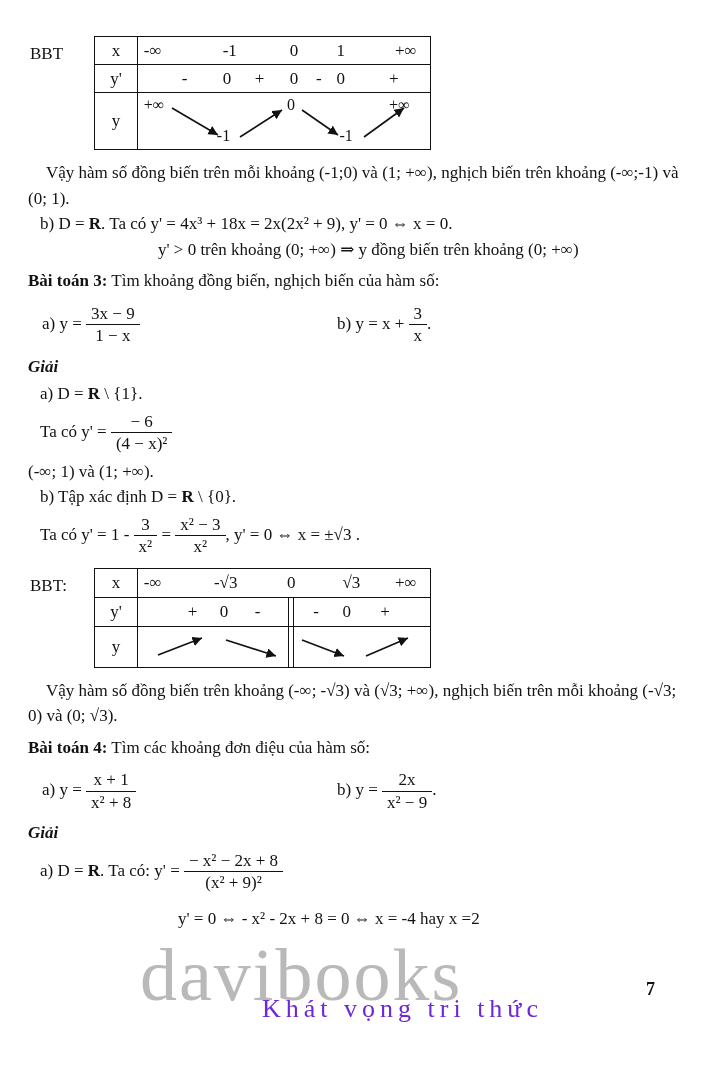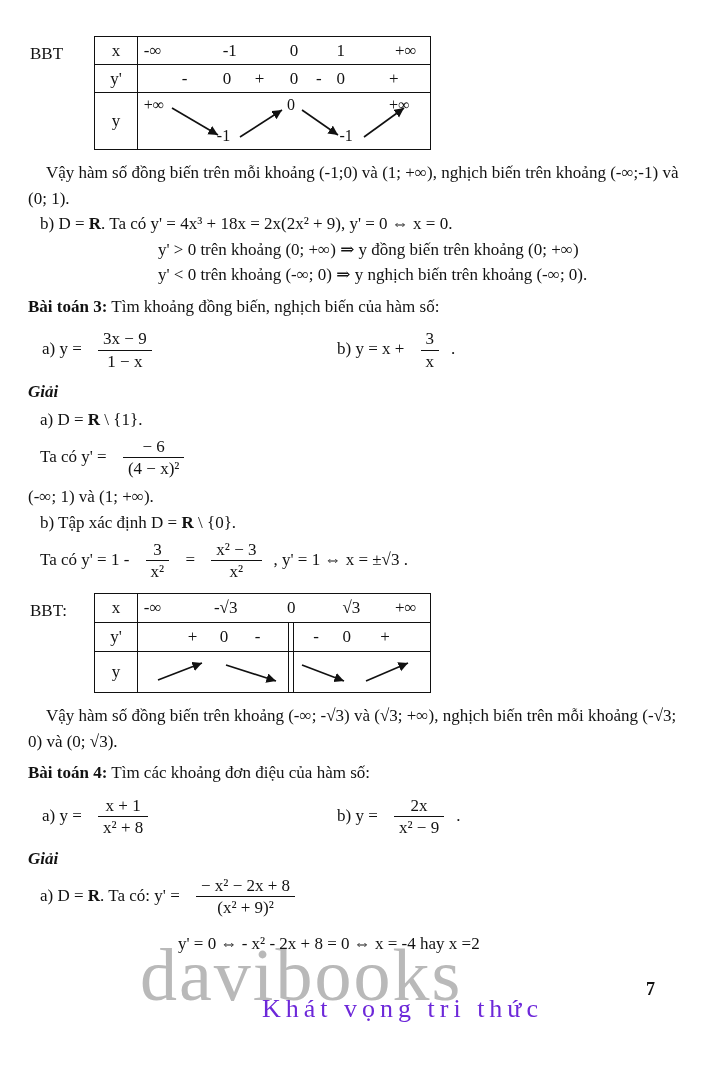--- a/index.html
+++ b/index.html
@@ -12,21 +12,21 @@
   }
   .content{position:relative;z-index:2;}
   p{margin:0;}
   .bold{font-weight:bold;}
   .ind-first{text-indent:18px;margin-top:10px;}
   .ml12{margin-left:12px;}
   .ml130{margin-left:130px;}
   .heading{margin-top:6px;}
   .giai{text-align:left;font-weight:bold;font-style:italic;margin:4px 0 2px 0;}
   
-  .frac{display:inline-block;vertical-align:middle;text-align:center;line-height:1.25;margin:0 12px;}
+  .frac{display:inline-block;vertical-align:middle;text-align:center;line-height:1.25;margin:0 0;}
   .frac .num{display:block;border-bottom:1px solid #111;padding:0 5px;}
   .frac .den{display:block;padding:0 5px;}
   .formula-row{display:flex;align-items:center;margin-top:6px;min-height:50px;}
   .fcol-a{margin-left:14px;flex:0 0 295px;}
   .fcol-b{flex:1;}
   .frac-line{margin-left:12px;margin-top:4px;min-height:48px;display:block;}
   
   .bbt-block{display:flex;align-items:flex-start;margin-left:2px;gap:8px;}
   .bbt-label{width:56px;padding-top:5px;flex:0 0 56px;}
   .vtable{border:1.6px solid #111;display:inline-block;}
@@ -104,21 +104,20 @@
             <span class="yv bot" style="left:69%">-1</span>
             <span class="yv top" style="left:86%">+∞</span>
           </div>
         </div>
       </div>
     </div>
 
     <p class="ind-first">Vậy hàm số đồng biến trên mỗi khoảng (-1;0) và (1; +∞), nghịch biến trên khoảng (-∞;-1) và (0; 1).</p>
     <p class="ml12"><span>b) D = </span><span class="bold">R</span><span>. Ta có y' = 4x³ + 18x = 2x(2x² + 9), y' = 0 ⇔ x = 0.</span></p>
     <p class="ml130">y' &gt; 0 trên khoảng (0; +∞) ⇒ y đồng biến trên khoảng (0; +∞)</p>
-    <p class="ml130">y' &lt; 0 trên khoảng (-∞; 0) ⇒ y nghịch biến trên khoảng (-∞; 0).</p>
 
     <p class="heading"><span class="bold">Bài toán 3:</span><span> Tìm khoảng đồng biến, nghịch biến của hàm số:</span></p>
 
     <div class="formula-row">
       <div class="fcol-a">
         <span>a) y = </span><span class="frac"><span class="num">3x − 9</span><span class="den">1 − x</span></span>
       </div>
       <div class="fcol-b">
         <span>b) y = x + </span><span class="frac"><span class="num">3</span><span class="den">x</span></span><span>.</span>
       </div>
@@ -130,21 +129,21 @@
 
     <div class="frac-line">
       <span>Ta có y' = </span><span class="frac"><span class="num">− 6</span><span class="den">(4 − x)²</span></span>
     </div>
 
     <p>(-∞; 1) và (1; +∞).</p>
 
     <p class="ml12"><span>b) Tập xác định D = </span><span class="bold">R</span><span> \ {0}.</span></p>
 
     <div class="frac-line">
-      <span>Ta có y' = 1 - </span><span class="frac"><span class="num">3</span><span class="den">x²</span></span><span> = </span><span class="frac"><span class="num">x² − 3</span><span class="den">x²</span></span><span>, y' = 1 ⇔ x = ±√3 .</span>
+      <span>Ta có y' = 1 - </span><span class="frac"><span class="num">3</span><span class="den">x²</span></span><span> = </span><span class="frac"><span class="num">x² − 3</span><span class="den">x²</span></span><span>, y' = 0 ⇔ x = ±√3 .</span>
     </div>
 
     <div class="bbt-block" style="margin-top:6px;">
       <div class="bbt-label">BBT:</div>
       <div class="vtable">
         <div class="vrow h28">
           <div class="vlabel">x</div>
           <div class="vvals">
             <span class="pv" style="left:2%">-∞</span>
             <span class="pv" style="left:26%">-√3</span>

